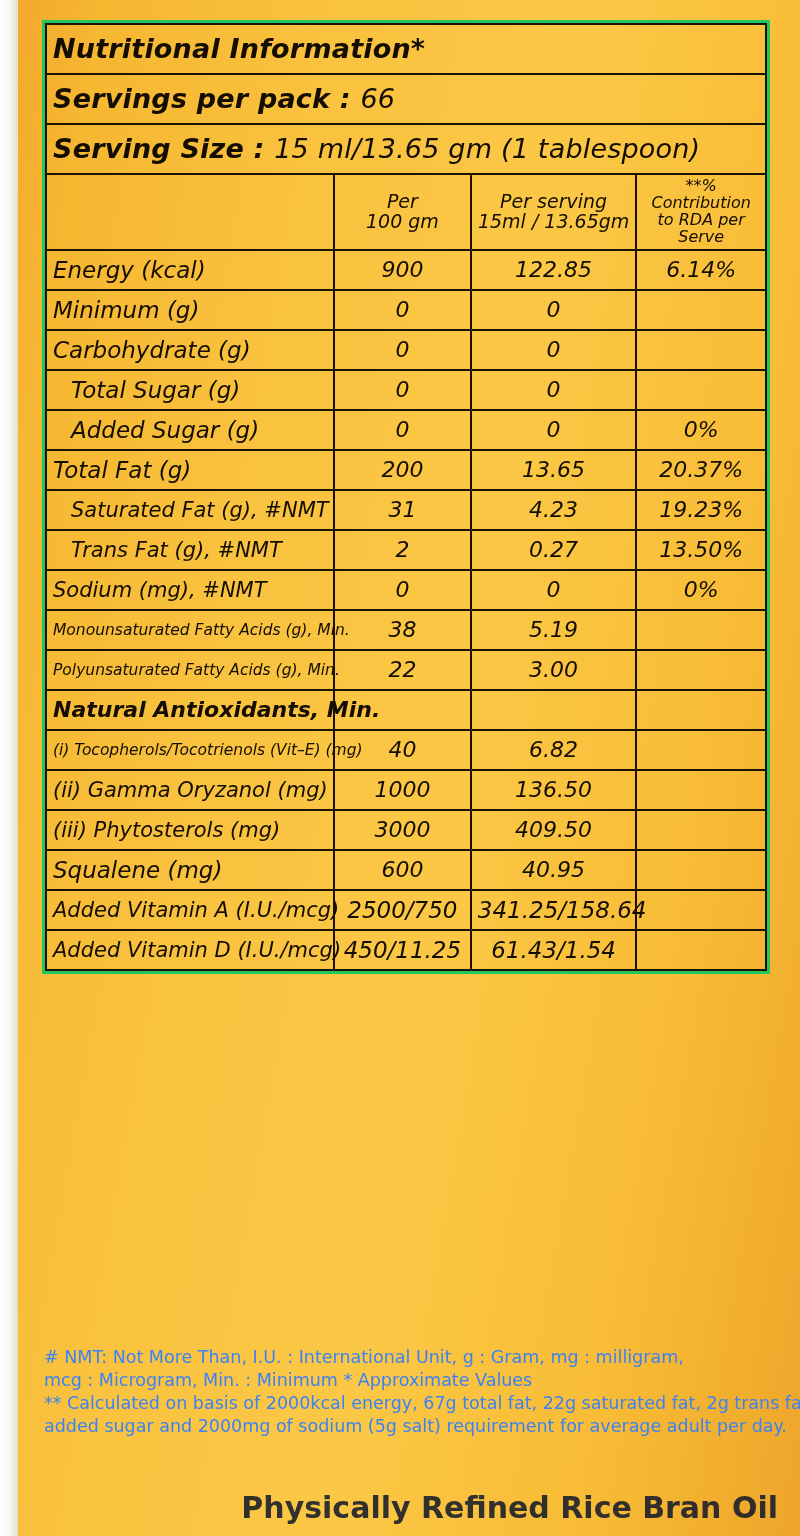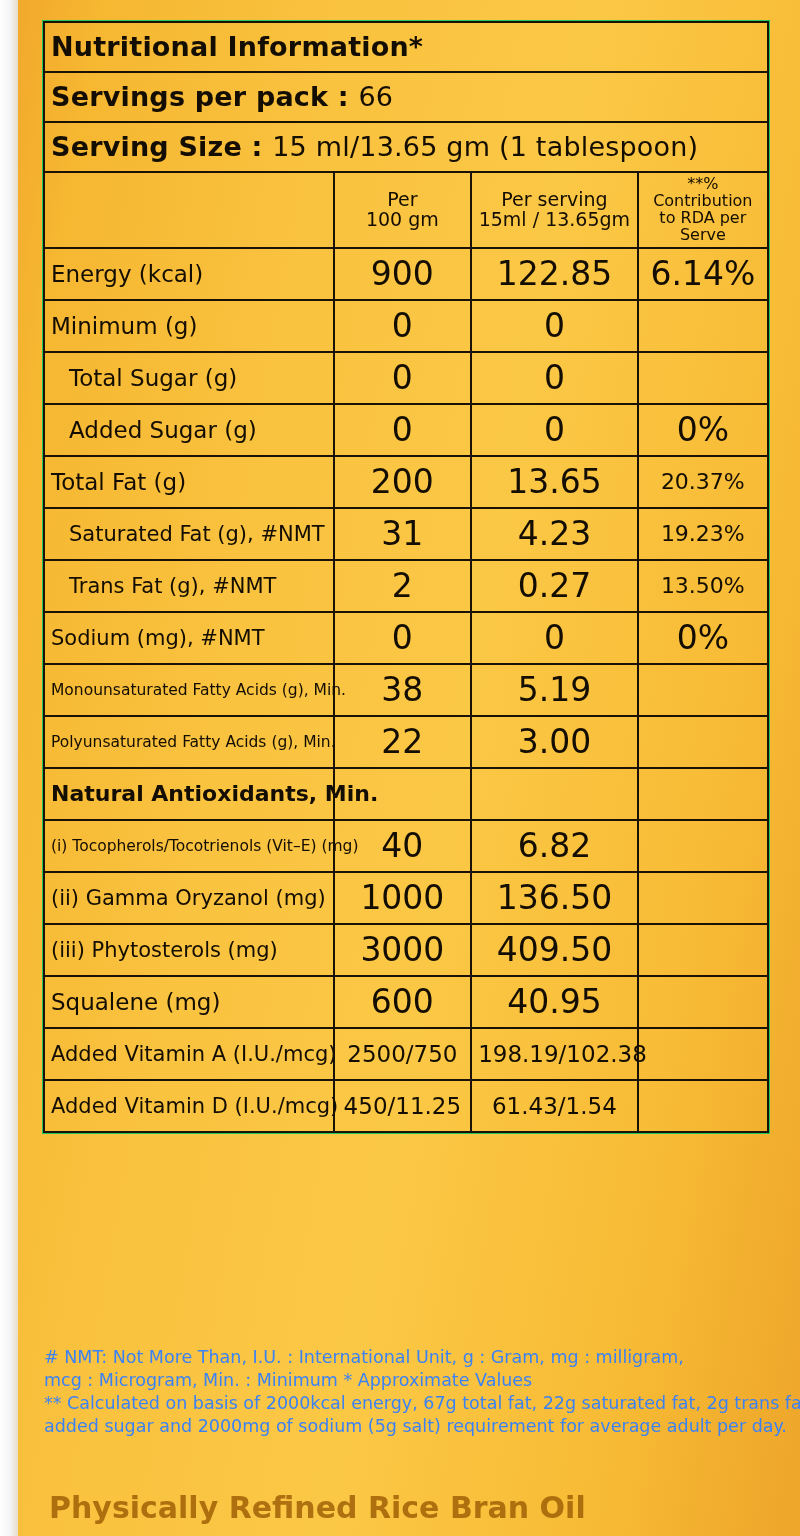--- a/index.html
+++ b/index.html
@@ -42,23 +42,24 @@
     left: 34px;
     top: 8px;
     width: 744px;
     height: 1510px;
   }
   .table-box {
     position: absolute;
     left: 8px;
     top: 12px;
     width: 728px;
-    border: 1px solid #22c55e;
+    border: 3px solid #22c55e;
     box-sizing: border-box;
     background: transparent;
+    font-style: italic;
   }
   table.nutri {
     border-collapse: collapse;
     width: 100%;
     table-layout: fixed;
     color: #140d02;
   }
   table.nutri td {
     border: 2px solid #1a1205;
     padding: 0 6px;
@@ -85,44 +86,44 @@
     font-size: 23px;
     text-align: left;
     white-space: nowrap;
   }
   .nutrient.indent { padding-left: 24px; }
   .nutrient.tiny { font-size: 21px; }
   .nutrient.xtiny { font-size: 15.5px; }
   .nutrient.bold { font-weight: 700; font-size: 22px; }
   .val {
     text-align: center;
-    font-size: 33px;
+    font-size: 22px;
     font-weight: 400;
     white-space: nowrap;
   }
   .val.small { font-size: 22px; }
   .val.xsmall { font-size: 23px; }
-  .rowh { height: 52px; }
+  .rowh { height: 40px; }
   .footnotes {
     position: absolute;
     left: 10px;
     width: 726px;
     font-size: 17.5px;
     color: #3b82f6;
     line-height: 1.32;
   }
   .footnotes div { white-space: nowrap; }
   .bottom-text {
     position: absolute;
-    left: 15px;
+    left: 0px;
     width: 744px;
-    text-align: left;
+    text-align: right;
     font-size: 30px;
     font-weight: 700;
-    color: #a16207;
+    color: #0f172a;
     opacity: 0.85;
   }
 </style>
 </head>
 <body>
 
 <div class="page">
 
   <div class="left-edge"></div>
   <div class="label-bg"></div>
@@ -169,20 +170,26 @@
             <td class="val">122.85</td>
             <td class="val">6.14%</td>
           </tr>
           <tr class="rowh">
             <td class="nutrient">Minimum (g)</td>
             <td class="val">0</td>
             <td class="val">0</td>
             <td class="val"></td>
           </tr>
           <tr class="rowh">
+            <td class="nutrient">Carbohydrate (g)</td>
+            <td class="val">0</td>
+            <td class="val">0</td>
+            <td class="val"></td>
+          </tr>
+          <tr class="rowh">
             <td class="nutrient indent">Total Sugar (g)</td>
             <td class="val">0</td>
             <td class="val">0</td>
             <td class="val"></td>
           </tr>
           <tr class="rowh">
             <td class="nutrient indent">Added Sugar (g)</td>
             <td class="val">0</td>
             <td class="val">0</td>
             <td class="val">0%</td>
@@ -249,21 +256,21 @@
           </tr>
           <tr class="rowh">
             <td class="nutrient">Squalene (mg)</td>
             <td class="val">600</td>
             <td class="val">40.95</td>
             <td class="val"></td>
           </tr>
           <tr class="rowh">
             <td class="nutrient tiny">Added Vitamin A (I.U./mcg)</td>
             <td class="val xsmall">2500/750</td>
-            <td class="val xsmall">198.19/102.38</td>
+            <td class="val xsmall">341.25/158.64</td>
             <td class="val"></td>
           </tr>
           <tr class="rowh">
             <td class="nutrient tiny">Added Vitamin D (I.U./mcg)</td>
             <td class="val xsmall">450/11.25</td>
             <td class="val xsmall">61.43/1.54</td>
             <td class="val"></td>
           </tr>
         </tbody>
       </table>

